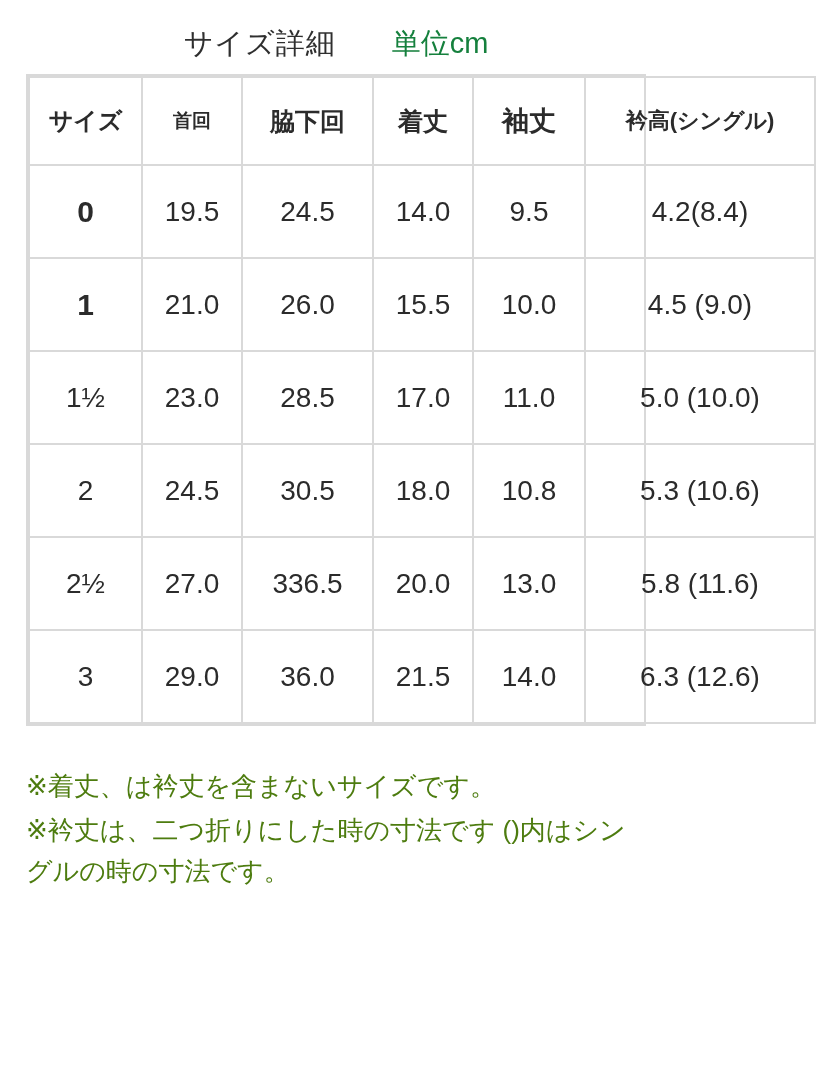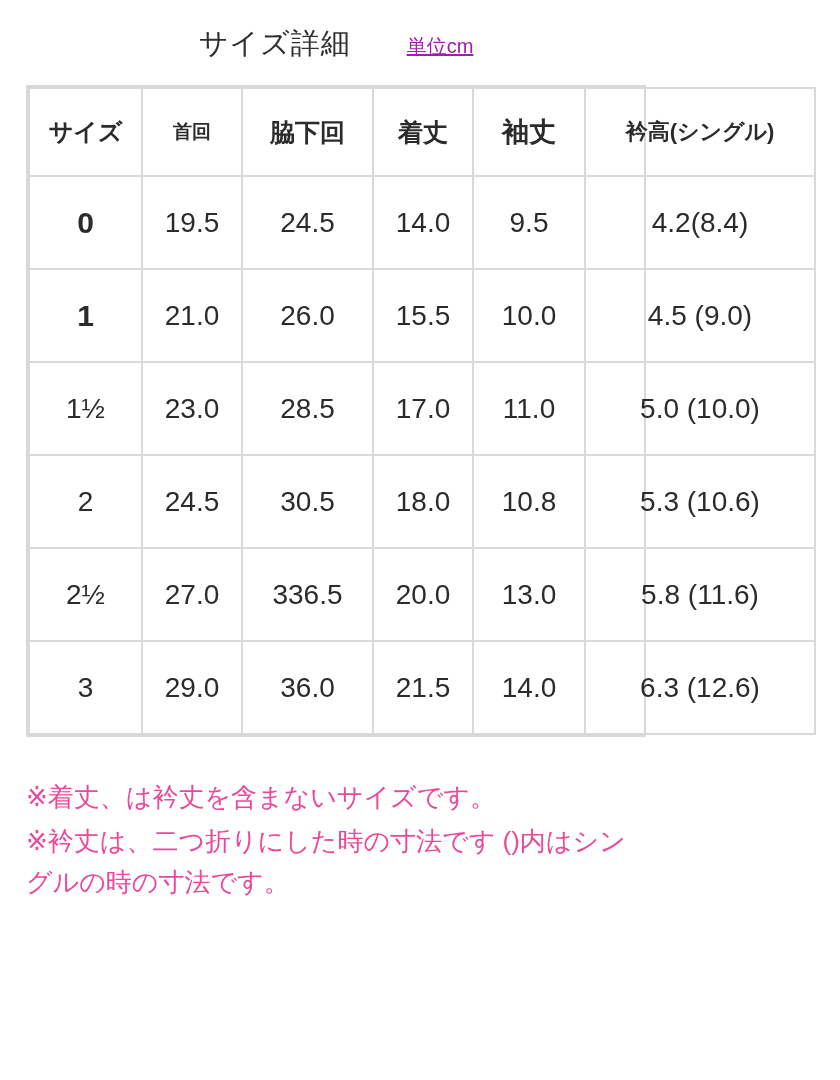--- a/index.html
+++ b/index.html
@@ -29,29 +29,28 @@
     gap: 56px;
     padding-top: 24px;
     height: 46px;
   }
   .title-main {
     font-size: 29px;
     letter-spacing: 1px;
     color: #2f2f2f;
   }
   .title-unit {
-    font-size: 20px;
+    font-size: 29px;
     letter-spacing: 0px;
-    color: #a21caf;
-    text-decoration: underline;
+    color: #15803d;
   }
 
   
   .table-wrap {
-    margin: 15px 26px 0 26px;
+    margin: 4px 26px 0 26px;
     border: 2px solid #d9d9d9;
     box-sizing: border-box;
   }
   table.size-table {
     border-collapse: collapse;
     width: 100%;
     table-layout: fixed;
   }
   table.size-table td,
   table.size-table th {
@@ -89,21 +88,21 @@
   tbody td.size-cell.bold {
     font-weight: bold;
     font-size: 30px;
   }
 
   
   .notes {
     margin: 40px 26px 0 26px;
     font-size: 26px;
     line-height: 1.55;
-    color: #ec4899;
+    color: #4d7c0f;
   }
   .notes p {
     margin: 0 0 4px 0;
   }
 </style>
 </head>
 <body>
 
 <div class="page">
 

